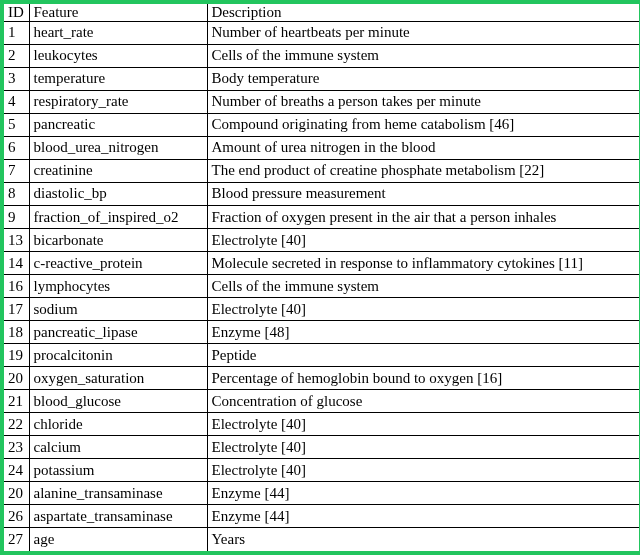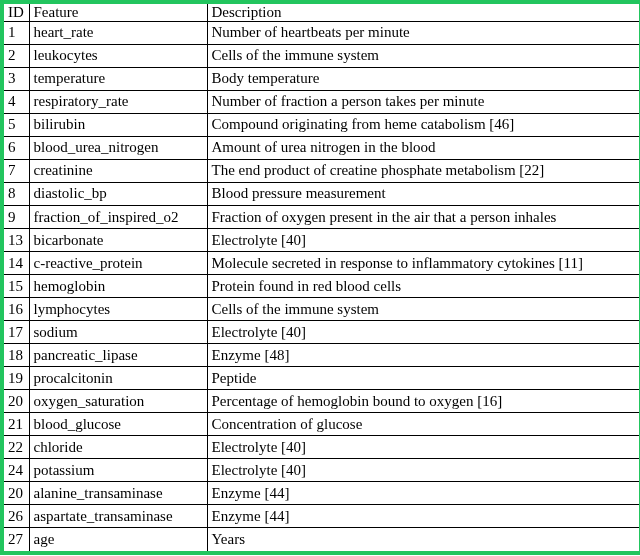--- a/index.html
+++ b/index.html
@@ -70,25 +70,25 @@
           <td>Cells of the immune system</td>
         </tr>
         <tr>
           <td>3</td>
           <td>temperature</td>
           <td>Body temperature</td>
         </tr>
         <tr>
           <td>4</td>
           <td>respiratory_rate</td>
-          <td>Number of fraction a person takes per minute</td>
+          <td>Number of breaths a person takes per minute</td>
         </tr>
         <tr>
           <td>5</td>
-          <td>bilirubin</td>
+          <td>pancreatic</td>
           <td>Compound originating from heme catabolism [46]</td>
         </tr>
         <tr>
           <td>6</td>
           <td>blood_urea_nitrogen</td>
           <td>Amount of urea nitrogen in the blood</td>
         </tr>
         <tr>
           <td>7</td>
           <td>creatinine</td>
@@ -106,25 +106,20 @@
         </tr>
         <tr>
           <td>13</td>
           <td>bicarbonate</td>
           <td>Electrolyte [40]</td>
         </tr>
         <tr>
           <td>14</td>
           <td>c-reactive_protein</td>
           <td>Molecule secreted in response to inflammatory cytokines [11]</td>
-        </tr>
-        <tr>
-          <td>15</td>
-          <td>hemoglobin</td>
-          <td>Protein found in red blood cells</td>
         </tr>
         <tr>
           <td>16</td>
           <td>lymphocytes</td>
           <td>Cells of the immune system</td>
         </tr>
         <tr>
           <td>17</td>
           <td>sodium</td>
           <td>Electrolyte [40]</td>
@@ -148,20 +143,25 @@
           <td>21</td>
           <td>blood_glucose</td>
           <td>Concentration of glucose</td>
         </tr>
         <tr>
           <td>22</td>
           <td>chloride</td>
           <td>Electrolyte [40]</td>
         </tr>
         <tr>
+          <td>23</td>
+          <td>calcium</td>
+          <td>Electrolyte [40]</td>
+        </tr>
+        <tr>
           <td>24</td>
           <td>potassium</td>
           <td>Electrolyte [40]</td>
         </tr>
         <tr>
           <td>20</td>
           <td>alanine_transaminase</td>
           <td>Enzyme [44]</td>
         </tr>
         <tr>

